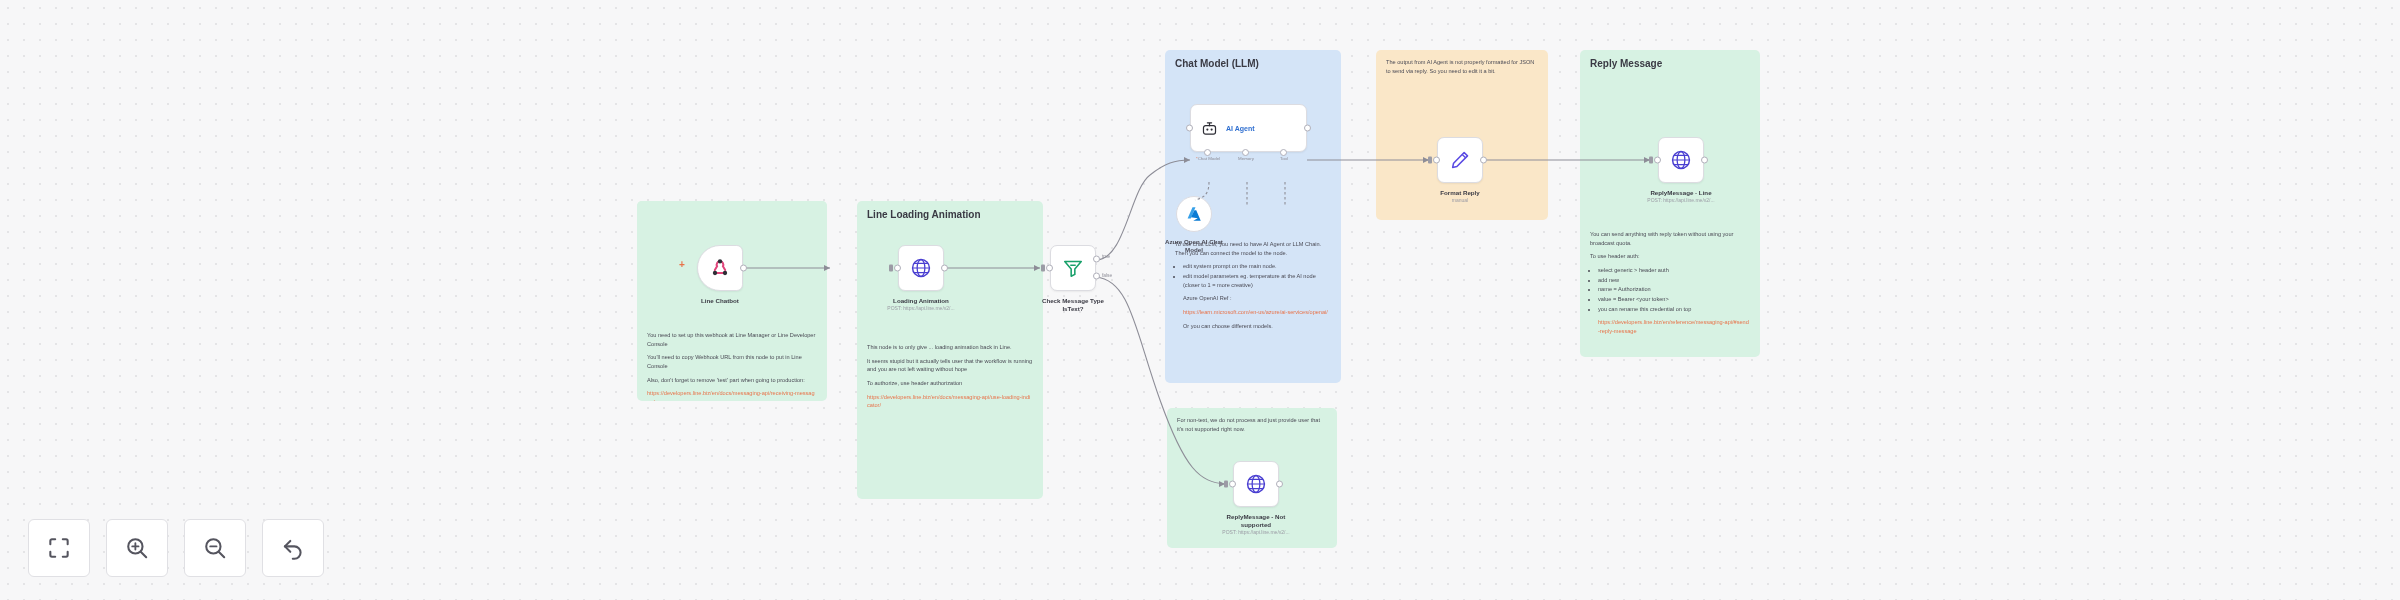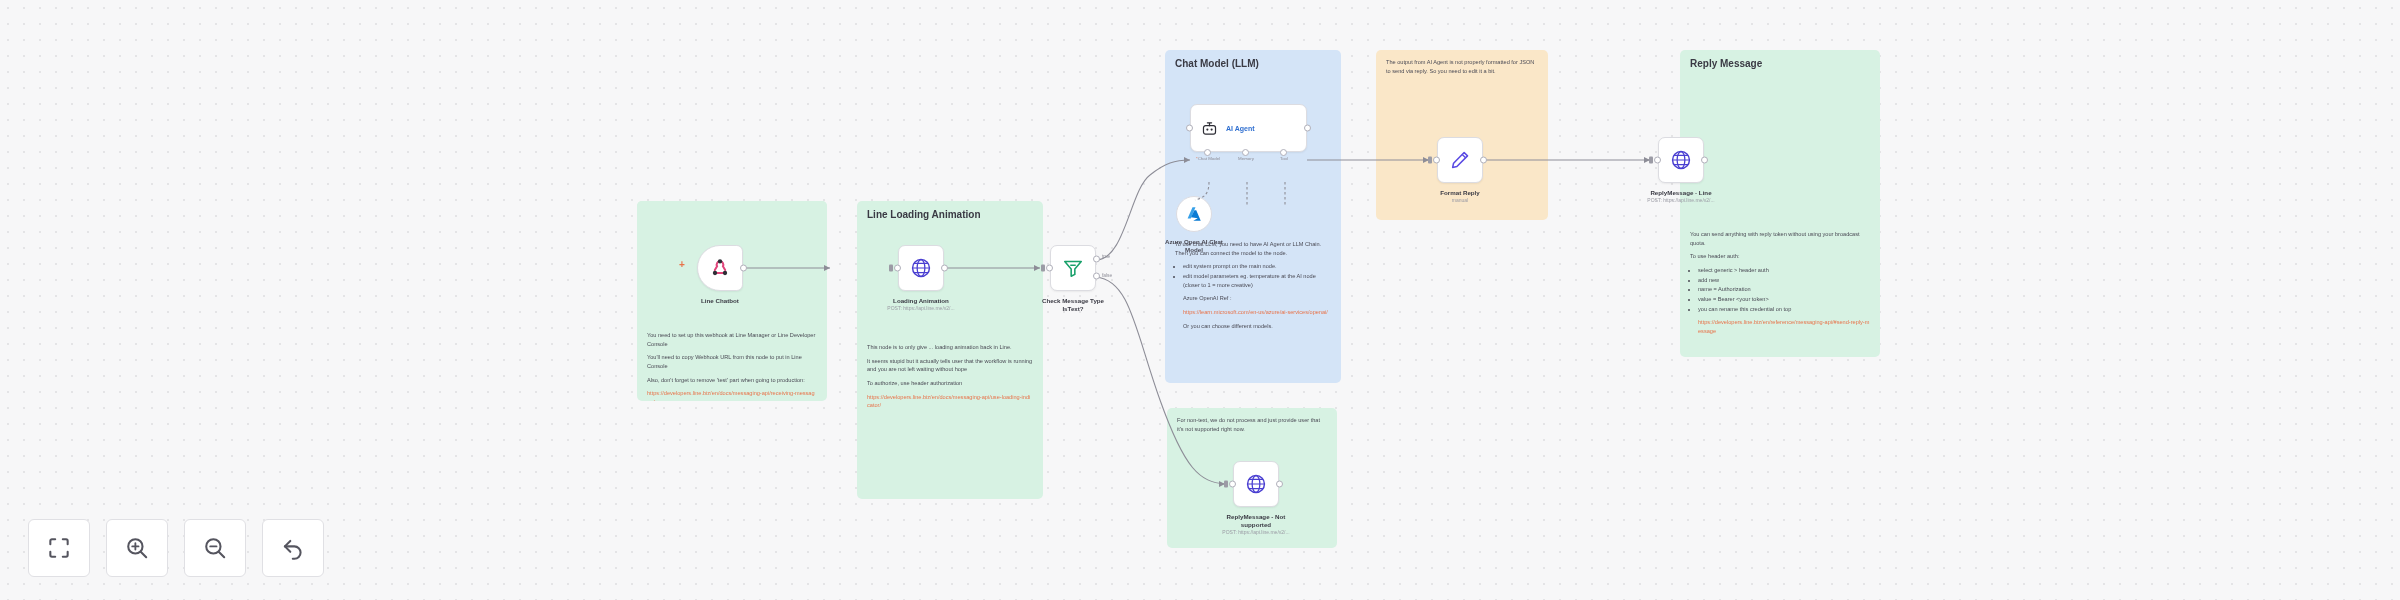--- a/index.html
+++ b/index.html
@@ -164,21 +164,21 @@
       <p style="margin-left:8px;">Or you can choose different models.</p>
     </div>
   </div>
 
   <div class="sticky sticky-orange" style="left:1376px; top:50px; width:172px; height:170px;">
     <div class="sticky-body">
       <p>The output from AI Agent is not properly formatted for JSON to send via reply. So you need to edit it a bit.</p>
     </div>
   </div>
 
-  <div class="sticky sticky-green" style="left:1680px; top:50px; width:200px; height:307px;">
+  <div class="sticky sticky-green" style="left:1580px; top:50px; width:180px; height:307px;">
     <div class="sticky-title">Reply Message</div>
     <div class="sticky-body" style="margin-top:160px;">
       <p>You can send anything with reply token without using your broadcast quota.</p>
       <p>To use header auth:</p>
       <ul>
         <li>select generic &gt; header auth</li>
         <li>add new</li>
         <li>name = Authorization</li>
         <li>value = Bearer &lt;your token&gt;</li>
         <li>you can rename this credential on top</li>

